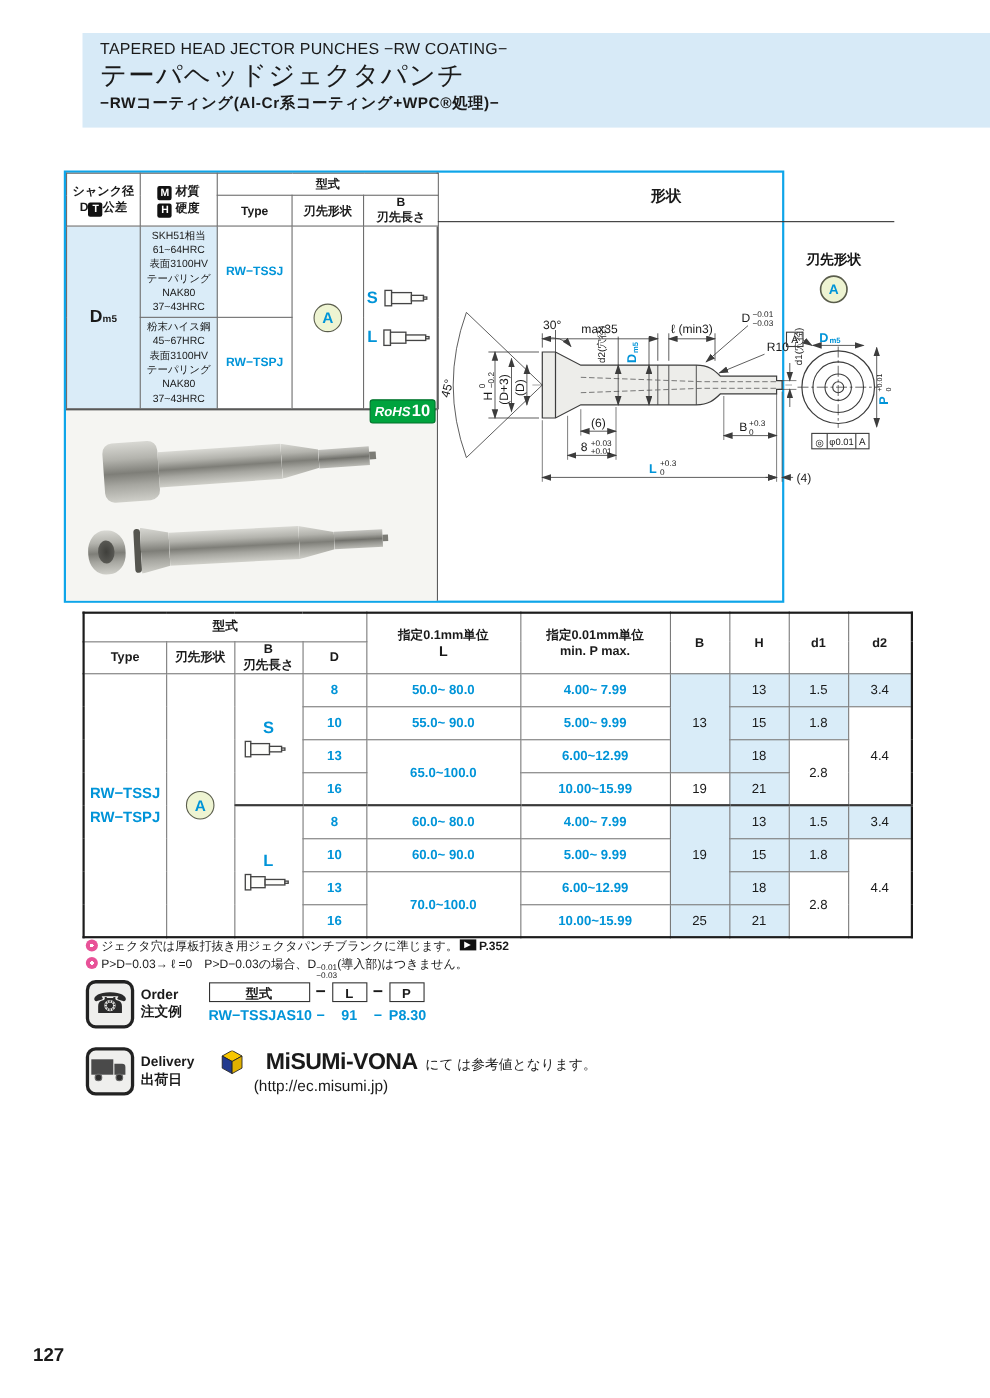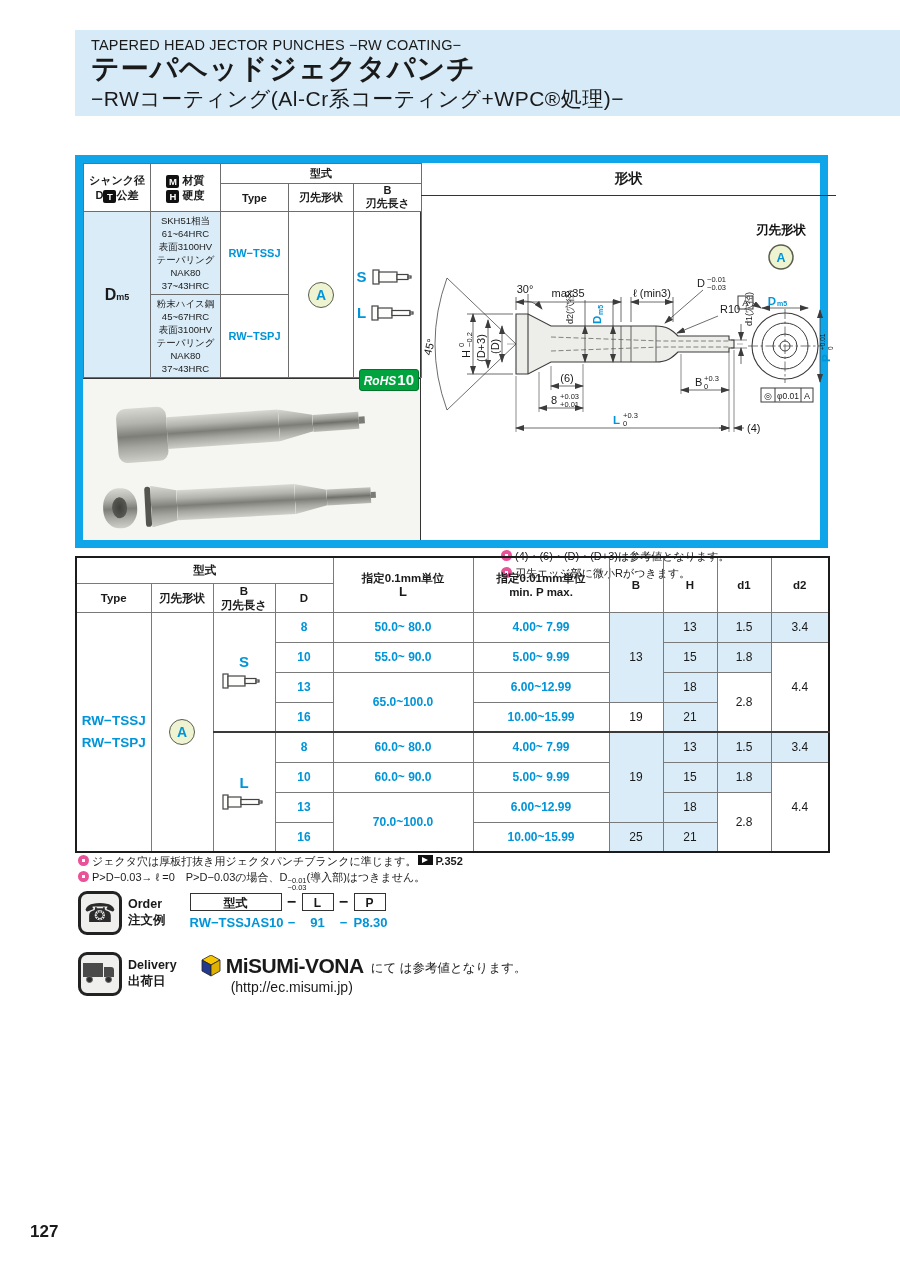--- a/index.html
+++ b/index.html
@@ -3,25 +3,25 @@
 <meta charset="utf-8">
 <style>
   html,body{margin:0;padding:0}
   body{width:900px;height:1271px;position:relative;background:#fff;
        font-family:"Liberation Sans","DejaVu Sans",sans-serif;color:#1a1a1a;}
   .abs{position:absolute}
 
   
   .band{left:75px;top:30px;width:825px;height:86px;background:#d7eaf7;padding:7px 0 0 16px;box-sizing:border-box}
   .t-en{font-size:14.5px;font-weight:normal;letter-spacing:.2px}
-  .t-ja{font-size:28px;font-weight:700;line-height:32px;letter-spacing:1px}
-  .t-sub{font-size:21px;font-weight:normal;letter-spacing:.5px}
+  .t-ja{font-size:24px;font-weight:400;line-height:32px;letter-spacing:1px}
+  .t-sub{font-size:14px;font-weight:bold;letter-spacing:.5px}
 
   
-  .top-section{left:75px;top:155px;width:753px;height:393px;border:8px solid #0ea5e9;display:flex;box-sizing:border-box}
+  .top-section{left:58px;top:155px;width:655px;height:393px;border:2px solid #0ea5e9;display:flex;box-sizing:border-box}
   .left-col{width:338px;border-right:1.5px solid #333;display:flex;flex-direction:column;position:relative;box-sizing:border-box}
   .right-col{flex:1;display:flex;flex-direction:column;position:relative}
   .shape-header{height:45px;border-bottom:1.5px solid #333;display:flex;align-items:center;justify-content:center;font-weight:bold;font-size:14px}
   .draw-wrap{position:relative;height:344px}
 
   table{border-collapse:collapse;table-layout:fixed}
   .spec-table{width:100%}
   .spec-table th,.spec-table td{border:1px solid #6e6e6e;padding:0;text-align:center;vertical-align:middle;font-size:11px}
   .spec-table th{font-weight:bold;background:#fff}
   .cell-blue{background:#daecf8}
@@ -106,21 +106,21 @@
   .ex.small{width:32px}
 
   .delivery{left:78px;top:952px;display:flex}
   .truck{width:38px;height:30px;position:relative}
   .t-box{position:absolute;left:2px;top:4px;width:20px;height:14px;background:#4a4a4a}
   .t-cab{position:absolute;left:23px;top:8px;width:10px;height:10px;background:#4a4a4a;border-radius:0 3px 0 0}
   .t-w1,.t-w2{position:absolute;top:17px;width:7px;height:7px;border-radius:50%;background:#2e2e2e;border:1.5px solid #666;box-sizing:border-box}
   .t-w1{left:5px}.t-w2{left:24px}
   .logo-block{margin-left:24px;padding-top:2px}
   .logo-row{display:flex;align-items:center}
-  .logo-text{font-size:21px;font-weight:900;letter-spacing:-.5px;margin-left:5px}
+  .logo-text{font-size:21px;font-weight:900;letter-spacing:-.5px;margin-left:21px}
   .logo-suffix{font-size:12.5px;margin-left:7px;padding-top:4px}
   .url{font-size:14px;margin-left:30px;margin-top:1px}
 
   .pageno{left:30px;top:1222px;font-size:17px;font-weight:bold}
 </style>
 </head>
 <body>
 
 <div class="abs band">
   <div class="t-en">TAPERED HEAD JECTOR PUNCHES −RW COATING−</div>
@@ -376,24 +376,20 @@
           <text x="12" y="3" class="ds" style="font-size:6.5px">0</text>
         </g>
         <text x="347" y="203" class="dt" style="font-size:9px" text-anchor="middle">◎</text>
         <text x="367" y="202.5" class="dt" style="font-size:8.5px" text-anchor="middle">φ0.01</text>
         <text x="386" y="202.5" class="dt" style="font-size:9px" text-anchor="middle">A</text>
 
         <text x="360" y="38" class="dtt" text-anchor="middle">刃先形状</text>
         <circle cx="360" cy="61" r="12" fill="#eef4d2" stroke="#5a5d4c" stroke-width="1.5"></circle>
         <text x="360" y="65.5" text-anchor="middle" style="font-size:12.5px;font-weight:bold;fill:#0094d8">A</text>
       </svg>
-      <div class="dnotes">
-        <div><span class="pnote"></span><span>(4)・(6)・(D)・(D+3)は参考値となります。</span></div>
-        <div><span class="pnote"></span><span>刃先エッジ部に微小Rがつきます。</span></div>
-      </div>
     </div>
   </div>
 </div>
 
 <div class="abs size-table-wrap">
   <table class="size-table">
     <colgroup>
       <col style="width:75px">
         <col style="width:62px">
         <col style="width:62px">

